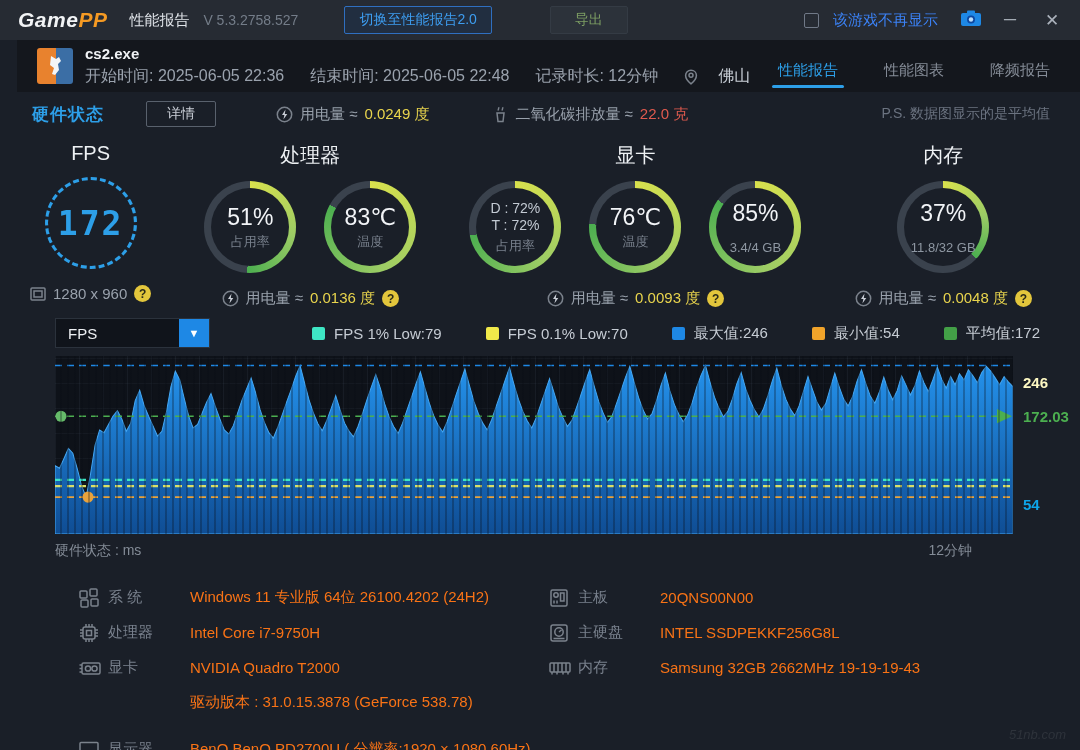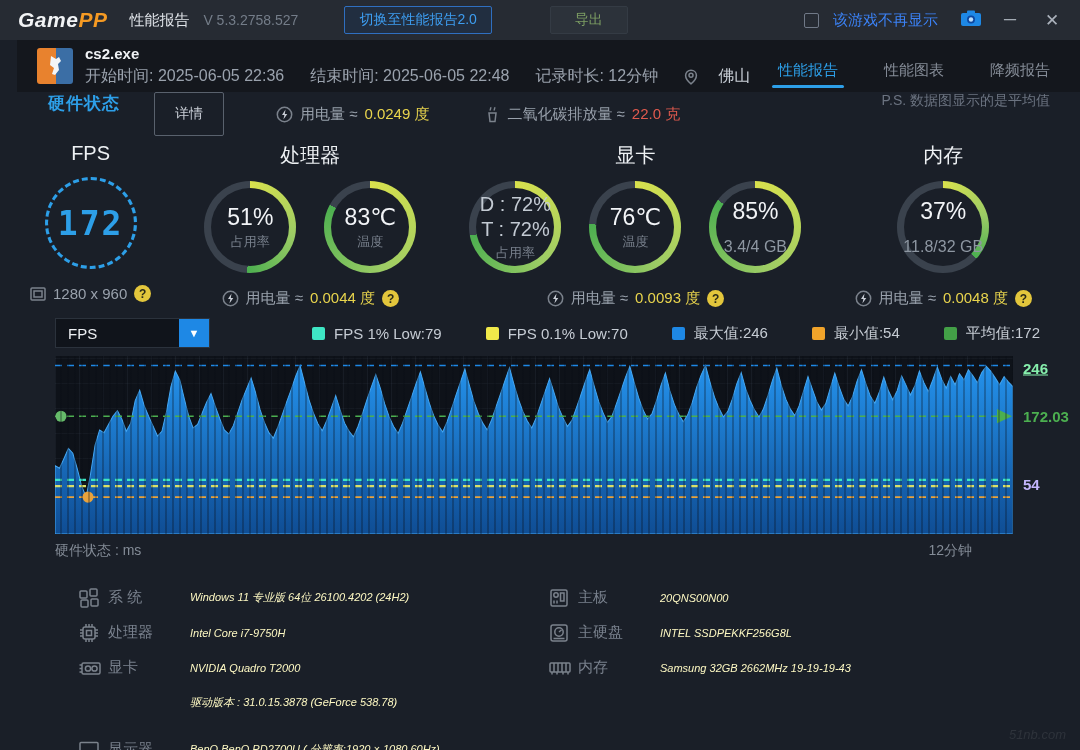--- a/index.html
+++ b/index.html
@@ -26,40 +26,40 @@
   .game-meta { margin-left:12px; }
   .game-name { font-size:15px; font-weight:bold; color:#f0f2f5; }
   .game-times { display:flex; gap:26px; margin-top:4px; font-size:16px; color:#9aa2ad; align-items:center; }
   .loc { display:flex; align-items:center; gap:20px; color:#c9cfd7; }
   .tabs { margin-left:auto; display:flex; gap:46px; align-self:flex-end; }
   .tab { font-size:15px; color:#868d98; padding-bottom:12px; position:relative; cursor:pointer; }
   .tab.active { color:#2d9fe8; }
   .tab.active::after { content:""; position:absolute; left:-6px; right:-6px; bottom:4px; height:3px; background:#2d9fe8; border-radius:2px; }
 
   
-  .statusbar { height:44px; display:flex; padding:0 30px 0 48px; gap:12px; }
+  .statusbar { height:44px; display:flex; align-items:center; padding:0 30px 0 32px; gap:20px; }
   .hw-title { color:#2d9fe8; font-size:17px; font-weight:bold; letter-spacing:1px; }
   .detail-btn { margin-left:22px; background:transparent; border:1px solid #59616d; color:#c9ced6; font-size:14px; padding:3px 20px; border-radius:2px; cursor:pointer; font-family:inherit; }
   .sb-item { display:flex; align-items:center; gap:7px; font-size:15px; }
   .dim { color:#99a1ac; } .yellow { color:#e8d44d; } .red { color:#e05a4e; }
   .ps-note { margin-left:auto; font-size:14px; color:#6b7380; }
   .sb-gap1 { margin-left:40px; } .sb-gap2 { margin-left:44px; }
 
   
   .gauges { display:flex; justify-content:space-between; padding:6px 48px 0 30px; }
   .gauge-sec { display:flex; flex-direction:column; align-items:center; }
   .g-title { font-size:20px; color:#eef1f4; margin-bottom:12px; }
   .rings { display:flex; gap:28px; }
   .ring { width:92px; height:92px; border-radius:50%; position:relative; }
   .ring::after { content:""; position:absolute; inset:7px; border-radius:50%; background:#1a1f28; }
   .ring-text { position:absolute; inset:0; z-index:2; display:flex; flex-direction:column; align-items:center; justify-content:center; }
   .rv { font-size:23px; font-weight:normal; color:#f2f4f7; }
   .rl { font-size:13px; color:#79818d; margin-top:2px; }
-  .rs { font-size:16px; color:#8e97a2; margin-top:13px; }
-  .rline { font-size:20px; color:#c3cad3; line-height:1.25; }
+  .rs { font-size:13px; color:#8e97a2; margin-top:13px; }
+  .rline { font-size:14px; color:#c3cad3; line-height:1.25; }
   .fps-circle { width:92px; height:92px; border-radius:50%; border:3.5px dashed #2d9fe8; display:flex; align-items:center; justify-content:center; }
   .fps-val { font-family:"DejaVu Sans Mono",monospace; font-size:33px; font-weight:bold; color:#2d9fe8; letter-spacing:2px; }
   .g-foot { margin-top:16px; display:flex; align-items:center; gap:7px; font-size:15px; }
   .qbadge { width:17px; height:17px; border-radius:50%; background:#e3c63c; color:#2a2a18; font-size:12px; font-weight:bold; display:flex; align-items:center; justify-content:center; cursor:pointer; }
 
   
   .chart-ctrl { display:flex; align-items:center; margin:10px 40px 8px 55px; }
   .select { display:flex; width:155px; height:30px; border:1px solid #2b323c; background:#10141b; cursor:pointer; }
   .select-val { flex:1; display:flex; align-items:center; padding-left:12px; font-size:15px; color:#eef1f4; }
   .select-arrow { width:30px; background:#1e88e5; color:#fff; font-size:11px; display:flex; align-items:center; justify-content:center; }
@@ -81,21 +81,21 @@
   .chart-foot { display:flex; margin:8px 40px 0 55px; font-size:14px; color:#848c97; }
   .cf-right { margin-left:auto; padding-right:68px; }
 
   
   .sysinfo { display:flex; padding:20px 30px 0 78px; }
   .si-col { display:flex; flex-direction:column; }
   .si-col.left { width:470px; }
   .si-row { display:flex; align-items:center; height:35px; }
   .si-ico { width:30px; display:flex; align-items:center; }
   .si-label { width:82px; font-size:15px; color:#79818d; }
-  .si-val { font-size:11px; color:#fef9c3; white-space:nowrap;font-style:italic; }
+  .si-val { font-size:15px; color:#f97316; white-space:nowrap; }
   .si-row.indent .si-val { }
   .watermark { position:absolute; right:14px; bottom:8px; font-size:13px; font-style:italic; color:#2e333b; }
   svg.ic { stroke:#7b828c; fill:none; stroke-width:1.5; }
 </style>
 </head>
 <body>
 
 <div class="window">
 
   <div class="titlebar">
@@ -207,21 +207,21 @@
               <span class="rl">温度</span>
             </div>
         </div>
       </div>
       <div class="g-foot">
         <svg class="ic" width="17" height="17" viewBox="0 0 17 17" stroke="#99a1ac">
             <circle cx="8.5" cy="8.5" r="7.2"></circle>
             <path d="M9.5 3.5 L6 9 h2.4 l-1 4.5 L11.3 8 H8.8 Z" fill="#c9ced6" stroke="none"></path>
           </svg>
         <span class="dim">用电量 ≈</span>
-        <span class="yellow">0.0044 度</span>
+        <span class="yellow">0.0136 度</span>
         <span class="qbadge">?</span>
       </div>
     </div>
 
     <div class="gauge-sec">
       <div class="g-title">显卡</div>
       <div class="rings">
         <div class="ring" style="background: conic-gradient(rgb(217, 225, 77) 0deg, rgb(156, 204, 101) 142.6deg, rgb(76, 175, 80) 259.2deg, rgb(58, 66, 77) 259.2deg, rgb(58, 66, 77) 360deg);">
           <div class="ring-text">
               <span class="rline">D : 72%</span>
@@ -320,23 +320,23 @@
             <line x1="0" x2="958" y1="121.8" y2="121.8" stroke="#3ee6c4" stroke-width="2.2" stroke-dasharray="7 5"></line>
             <line x1="0" x2="958" y1="127.9" y2="127.9" stroke="#d9e06b" stroke-width="2.2" stroke-dasharray="7 5"></line>
             <line x1="0" x2="958" y1="138.7" y2="138.7" stroke="#e8a33d" stroke-width="1.6" stroke-dasharray="7 5"></line>
             <circle cx="6" cy="59.21057692307693" r="5.5" fill="#66bb6a"></circle>
             <circle cx="33" cy="138.65384615384616" r="5.5" fill="#e8a33d"></circle>
             <polygon points="942,52.21057692307693 957,59.21057692307693 942,66.21057692307693" fill="#4caf50"></polygon>
           </g>
       </svg>
     </div>
     <div class="chart-labels" id="chart-labels">
-        <span style="color: #86efac; top: 12px; text-decoration: underline;">246</span>
+        <span style="color: #fef9c3; top: 26px;">246</span>
         <span style="color: rgb(76, 175, 80); top: 60px;">172.03</span>
-        <span style="color: #c4b5fd; top: 128px;">54</span>
+        <span style="color: #0ea5e9; top: 148px;">54</span>
       </div>
   </div>
   <div class="chart-foot">
     <span>硬件状态 : ms</span>
     <span class="cf-right">12分钟</span>
   </div>
 
   <div class="sysinfo">
     <div class="si-col left">
       <div class="si-row">

